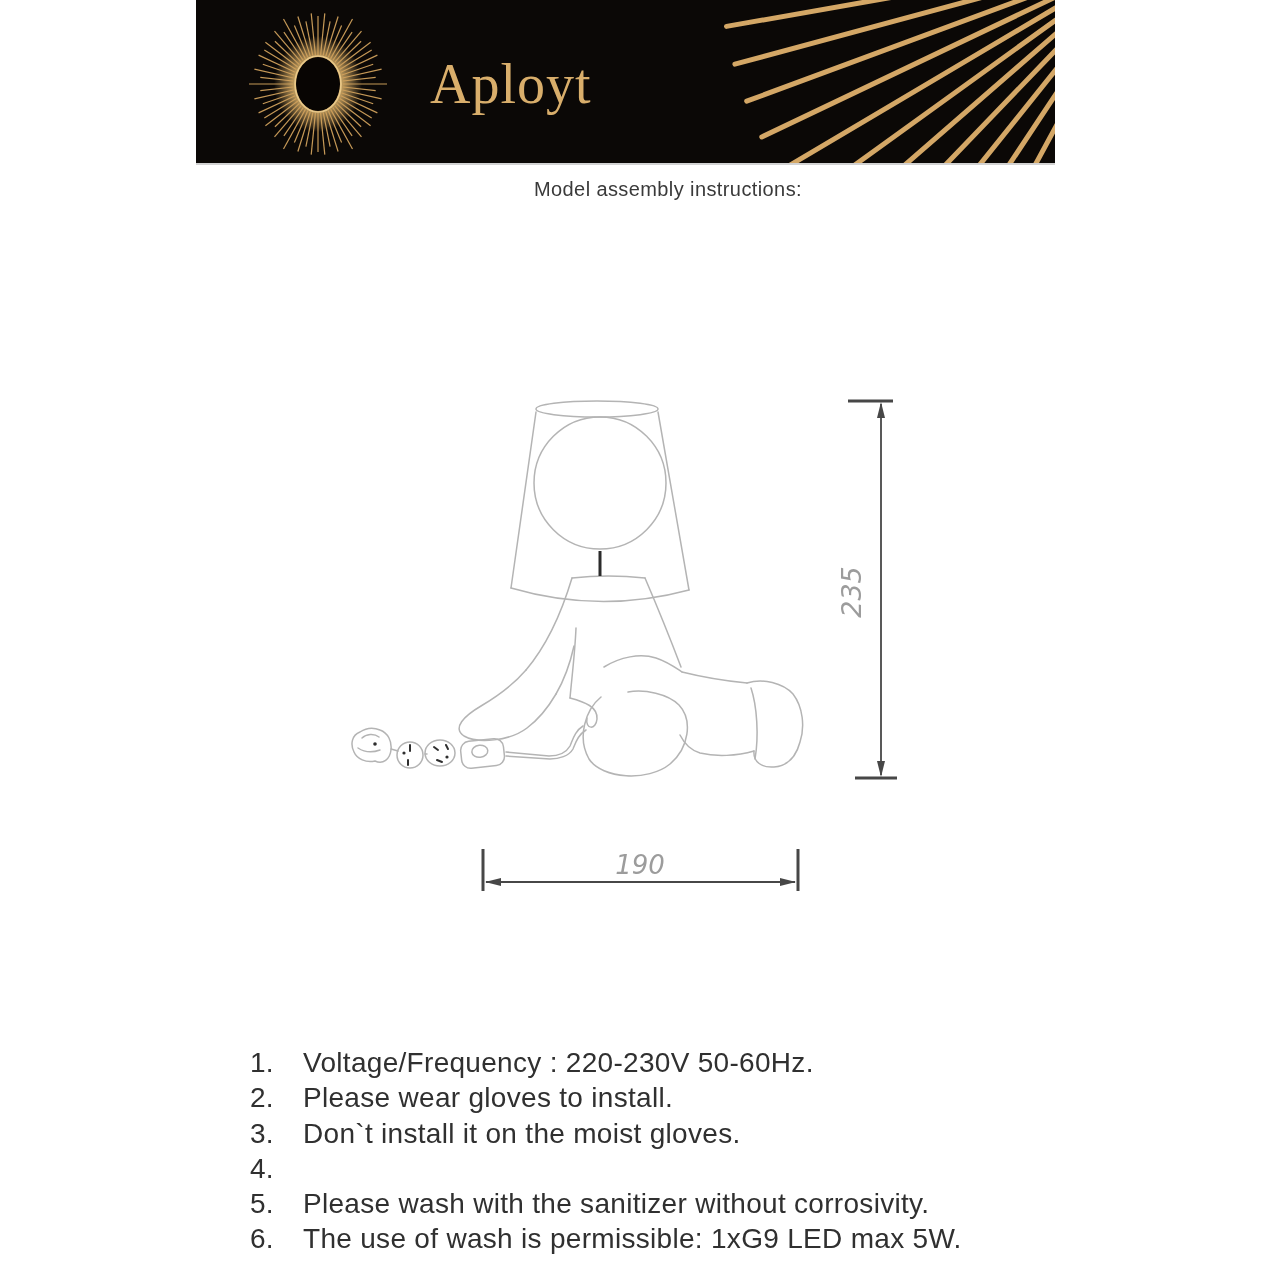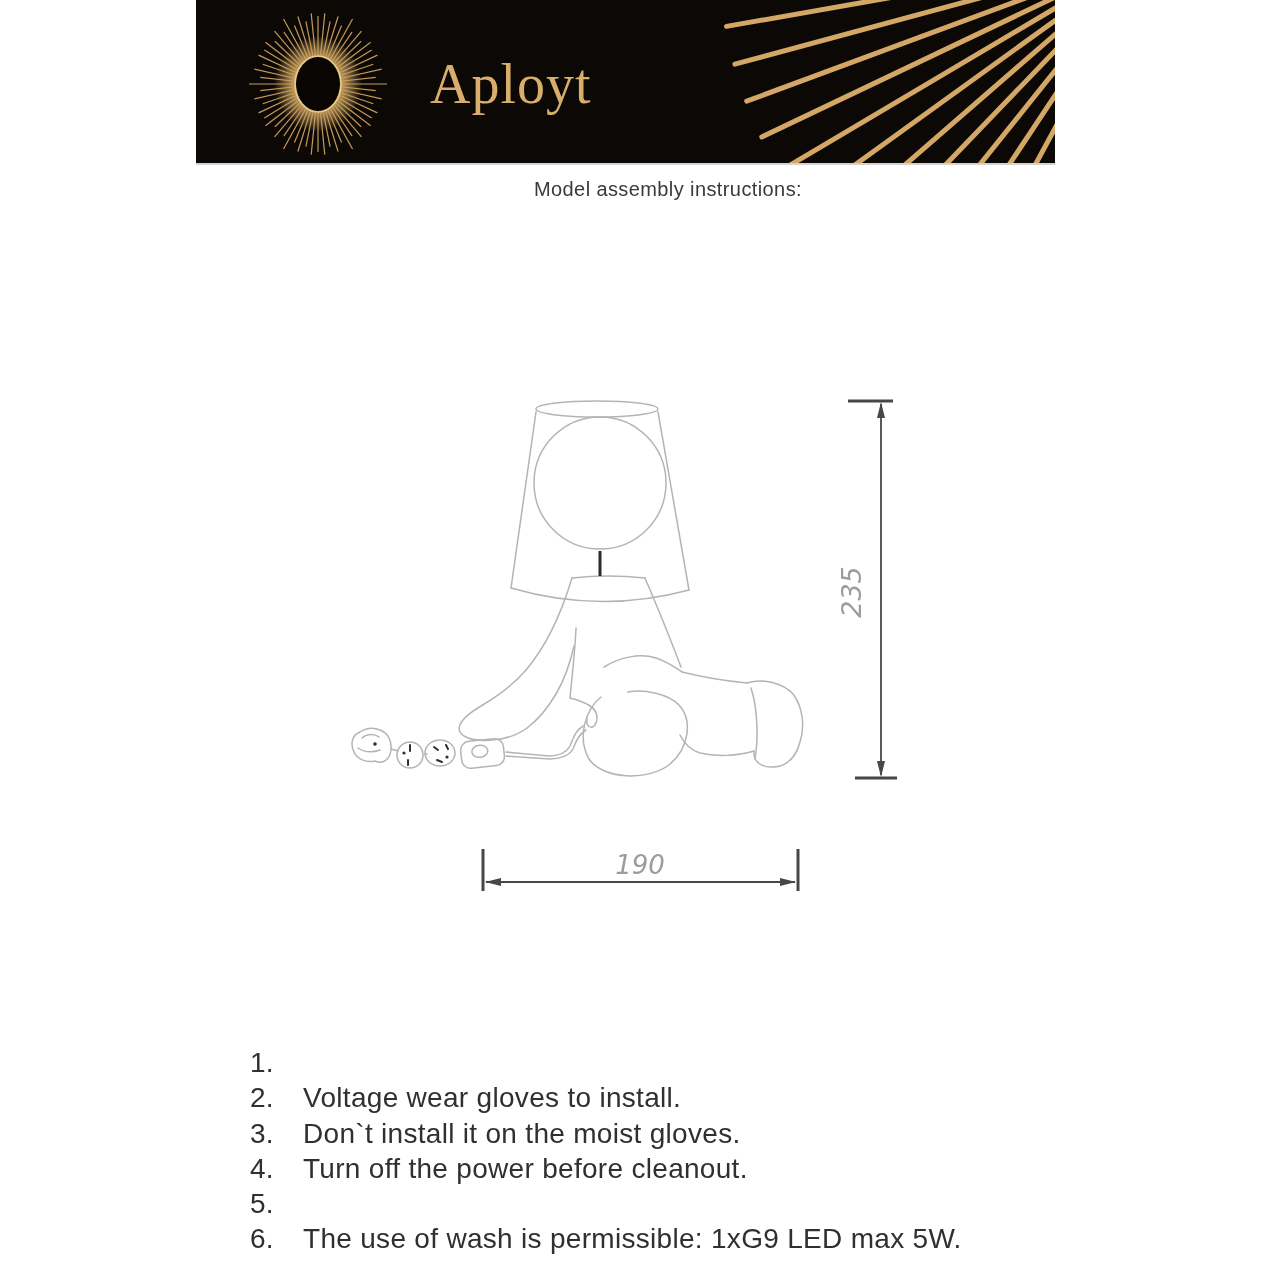--- a/index.html
+++ b/index.html
@@ -210,35 +210,36 @@
         <path d="M796,882 L780,878 L780,886 Z"></path>
       </g>
       <text transform="translate(861,592) rotate(-90)" text-anchor="middle" font-size="27" font-style="italic" fill="#9c9c9c" font-family="DejaVu Sans, sans-serif">235</text>
       <text x="640" y="874" text-anchor="middle" font-size="26" font-style="italic" fill="#9c9c9c" font-family="DejaVu Sans, sans-serif">190</text>
     </svg>
   </div>
 
   <ol class="instructions">
     <li>
       <span class="num">1.</span>
+      <span>Voltage/Frequency : 220-230V 50-60Hz.</span>
     </li>
     <li>
       <span class="num">2.</span>
-      <span>Voltage wear gloves to install.</span>
+      <span>Please wear gloves to install.</span>
     </li>
     <li>
       <span class="num">3.</span>
       <span>Don`t install it on the moist gloves.</span>
     </li>
     <li>
       <span class="num">4.</span>
-      <span>Turn off the power before cleanout.</span>
     </li>
     <li>
       <span class="num">5.</span>
+      <span>Please wash with the sanitizer without corrosivity.</span>
     </li>
     <li>
       <span class="num">6.</span>
       <span>The use of wash is permissible: 1xG9 LED max 5W.</span>
     </li>
   </ol>
 
 </div>
 
 </body></html>

